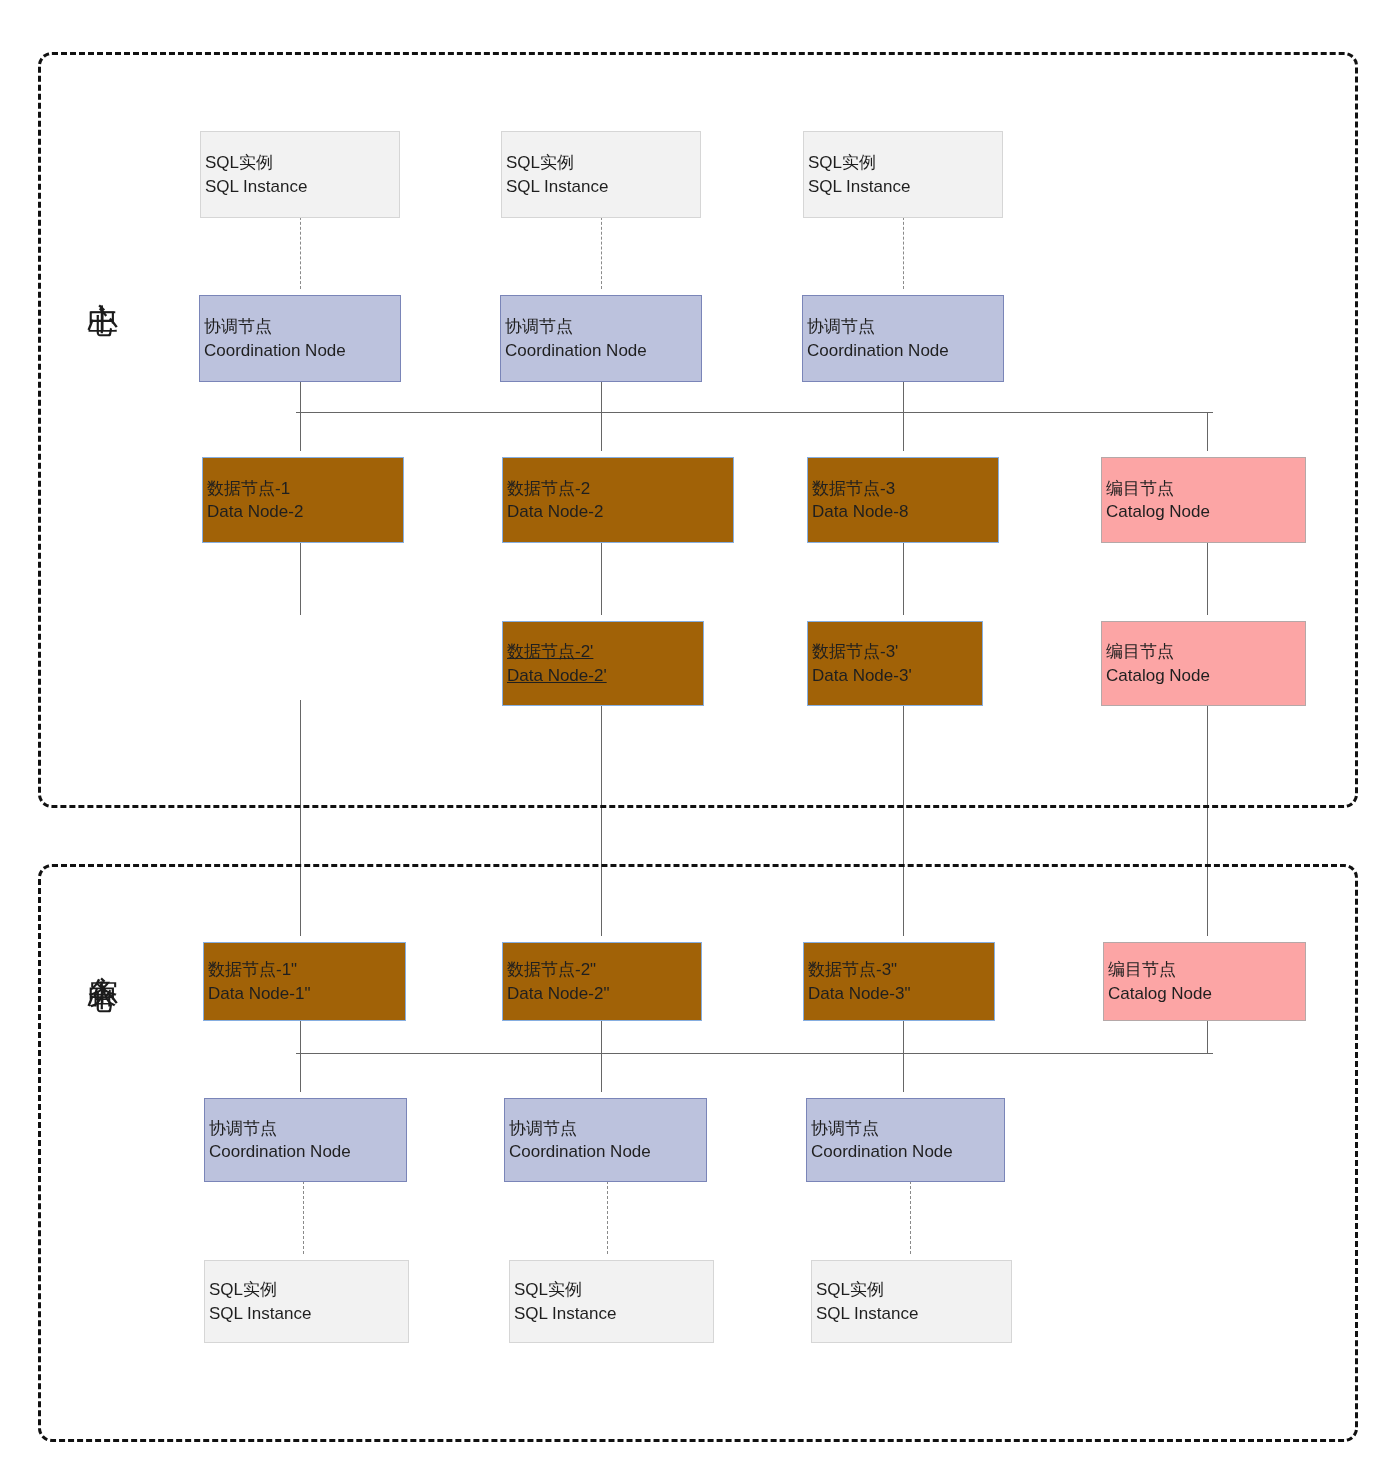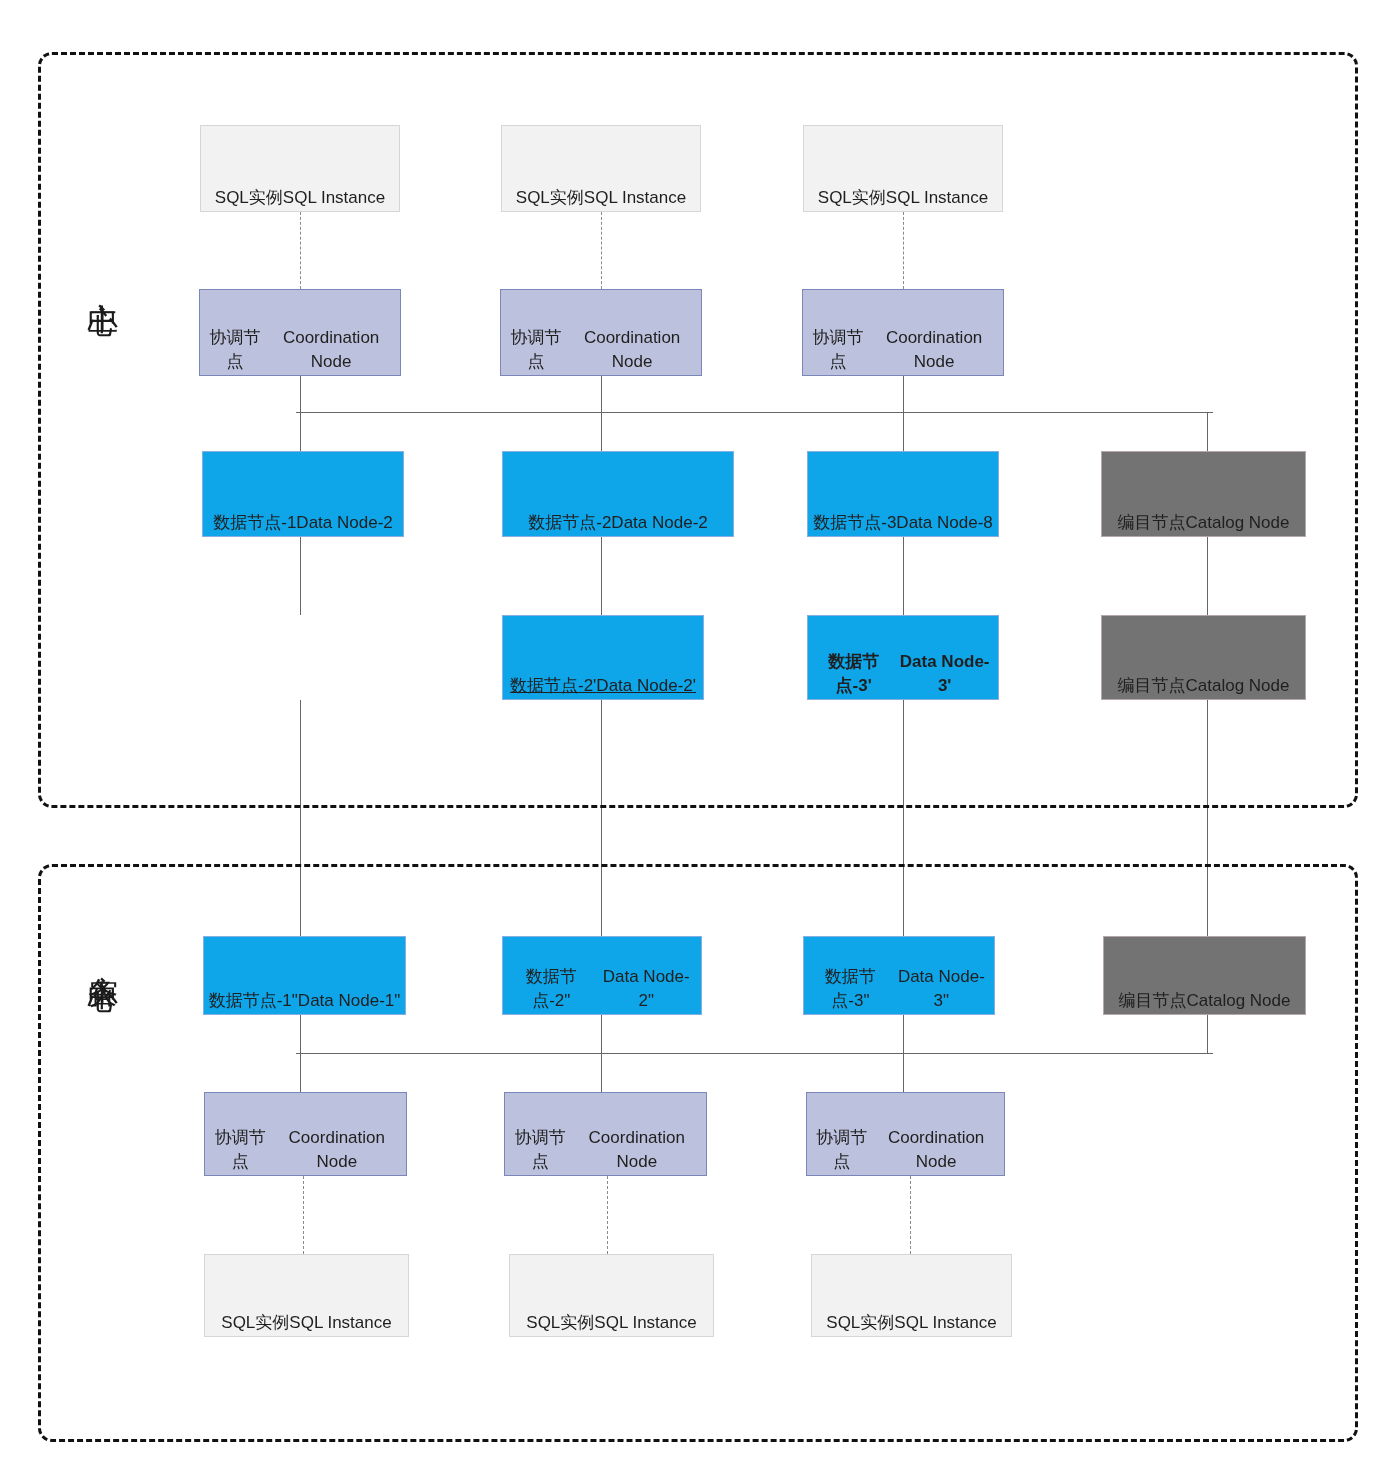--- a/index.html
+++ b/index.html
@@ -59,38 +59,39 @@
     position: absolute;
     width: 0;
     border-left: 1px dashed #8a8a8a;
   }
 
   
   .node {
     position: absolute;
     box-sizing: border-box;
     display: flex;
-    flex-direction: row;
-    align-items: flex-end;
+    flex-direction: column;
+    align-items: flex-start;
     justify-content: center;
     text-align: center;
     font-size: 17px;
     line-height: 1.38;
     color: #1f1f1f;
     border-width: 1px;
     border-style: solid;
     padding: 2px 4px;
+    margin-top: 6px;
   }
   .node .cn { display: block; }
   .node .en { display: block; }
 
   .n-sql   { background: #f2f2f2; border-color: #d6d6d6; }
   .n-coord { background: #bcc2dd; border-color: #7a85b8; }
-  .n-data  { background: #0ea5e9; border-color: #86aee0; }
-  .n-cat   { background: #737373; border-color: #b5a8a8; }
+  .n-data  { background: #a16207; border-color: #86aee0; }
+  .n-cat   { background: #fca5a5; border-color: #b5a8a8; }
 </style>
 </head>
 <body>
 
 <div id="diagram">
 
   <div class="dline" style="left:300px; top:212px; height:77px;"></div>
   <div class="dline" style="left:601px; top:212px; height:77px;"></div>
   <div class="dline" style="left:903px; top:212px; height:77px;"></div>
 
@@ -177,21 +178,21 @@
 
   <div class="node n-cat" style="left:1101px; top:451px; width:205px; height:86px;">
     <span class="cn">编目节点</span>
     <span class="en">Catalog Node</span>
   </div>
 
   <div class="node n-data" style="left:502px; top:615px; width:202px; height:85px;text-decoration:underline;">
     <span class="cn">数据节点-2'</span>
     <span class="en">Data Node-2'</span>
   </div>
-  <div class="node n-data" style="left:807px; top:615px; width:192px; height:85px;font-weight:bold;">
+  <div class="node n-data" style="left:807px; top:615px; width:176px; height:85px;">
     <span class="cn">数据节点-3'</span>
     <span class="en">Data Node-3'</span>
   </div>
 
   <div class="node n-cat" style="left:1101px; top:615px; width:205px; height:85px;">
     <span class="cn">编目节点</span>
     <span class="en">Catalog Node</span>
   </div>
 
   <div class="node n-data" style="left:203px; top:936px; width:203px; height:79px;">

